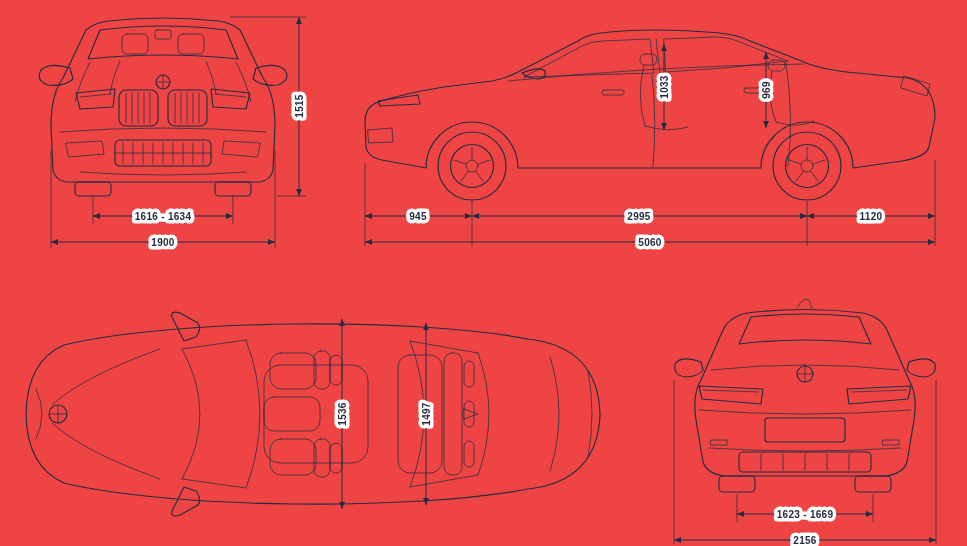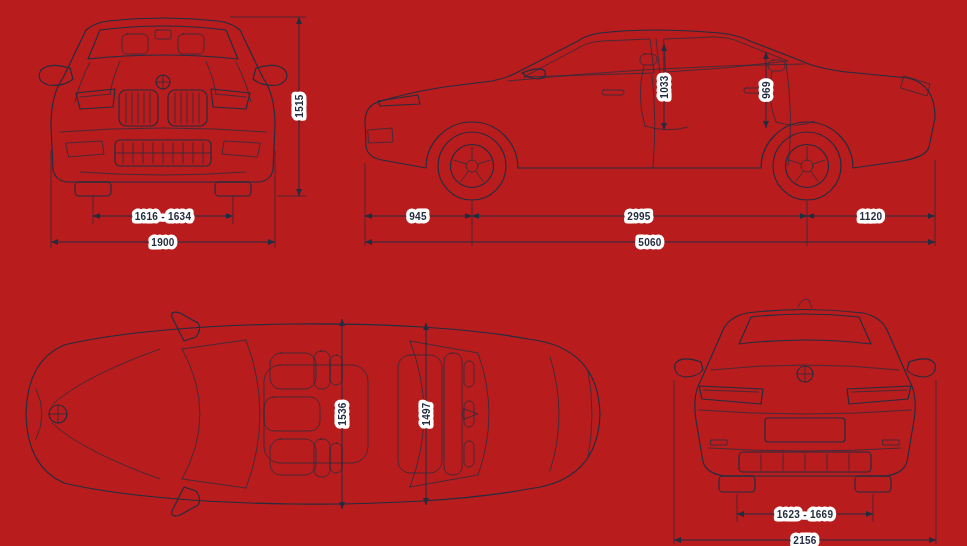--- a/index.html
+++ b/index.html
@@ -1,19 +1,19 @@
 <!DOCTYPE html>
 <html><head>
 <meta charset="utf-8">
 <style>
   :root { --ink:#232d40; }
   * { margin:0; padding:0; box-sizing:border-box; }
   html,body { background:#ffffff; }
   body { width:967px; height:546px; overflow:hidden; font-family:"Liberation Sans",sans-serif; }
-  .canvas { position:relative; width:967px; height:546px; background:#b91c1c;text-align:center; }
+  .canvas { position:relative; width:967px; height:546px; background:#ef4444;text-align:center; }
   .view { position:absolute; overflow:visible; }
   .car  { fill:none; stroke:var(--ink); stroke-width:1.15; stroke-linecap:round; stroke-linejoin:round; }
   .thin { stroke-width:0.75; }
   .dl   { stroke:var(--ink); stroke-width:1; fill:none; }
   .xl   { stroke:var(--ink); stroke-width:0.7; fill:none; }
   .mk   { fill:var(--ink); stroke:none; }
   .dim  { font-family:"Liberation Sans",sans-serif; font-size:10px; font-weight:600;
           fill:var(--ink); stroke:#ffffff; stroke-width:7px; paint-order:stroke;
           stroke-linejoin:round; text-anchor:middle; dominant-baseline:central;
           letter-spacing:0.3px; }

